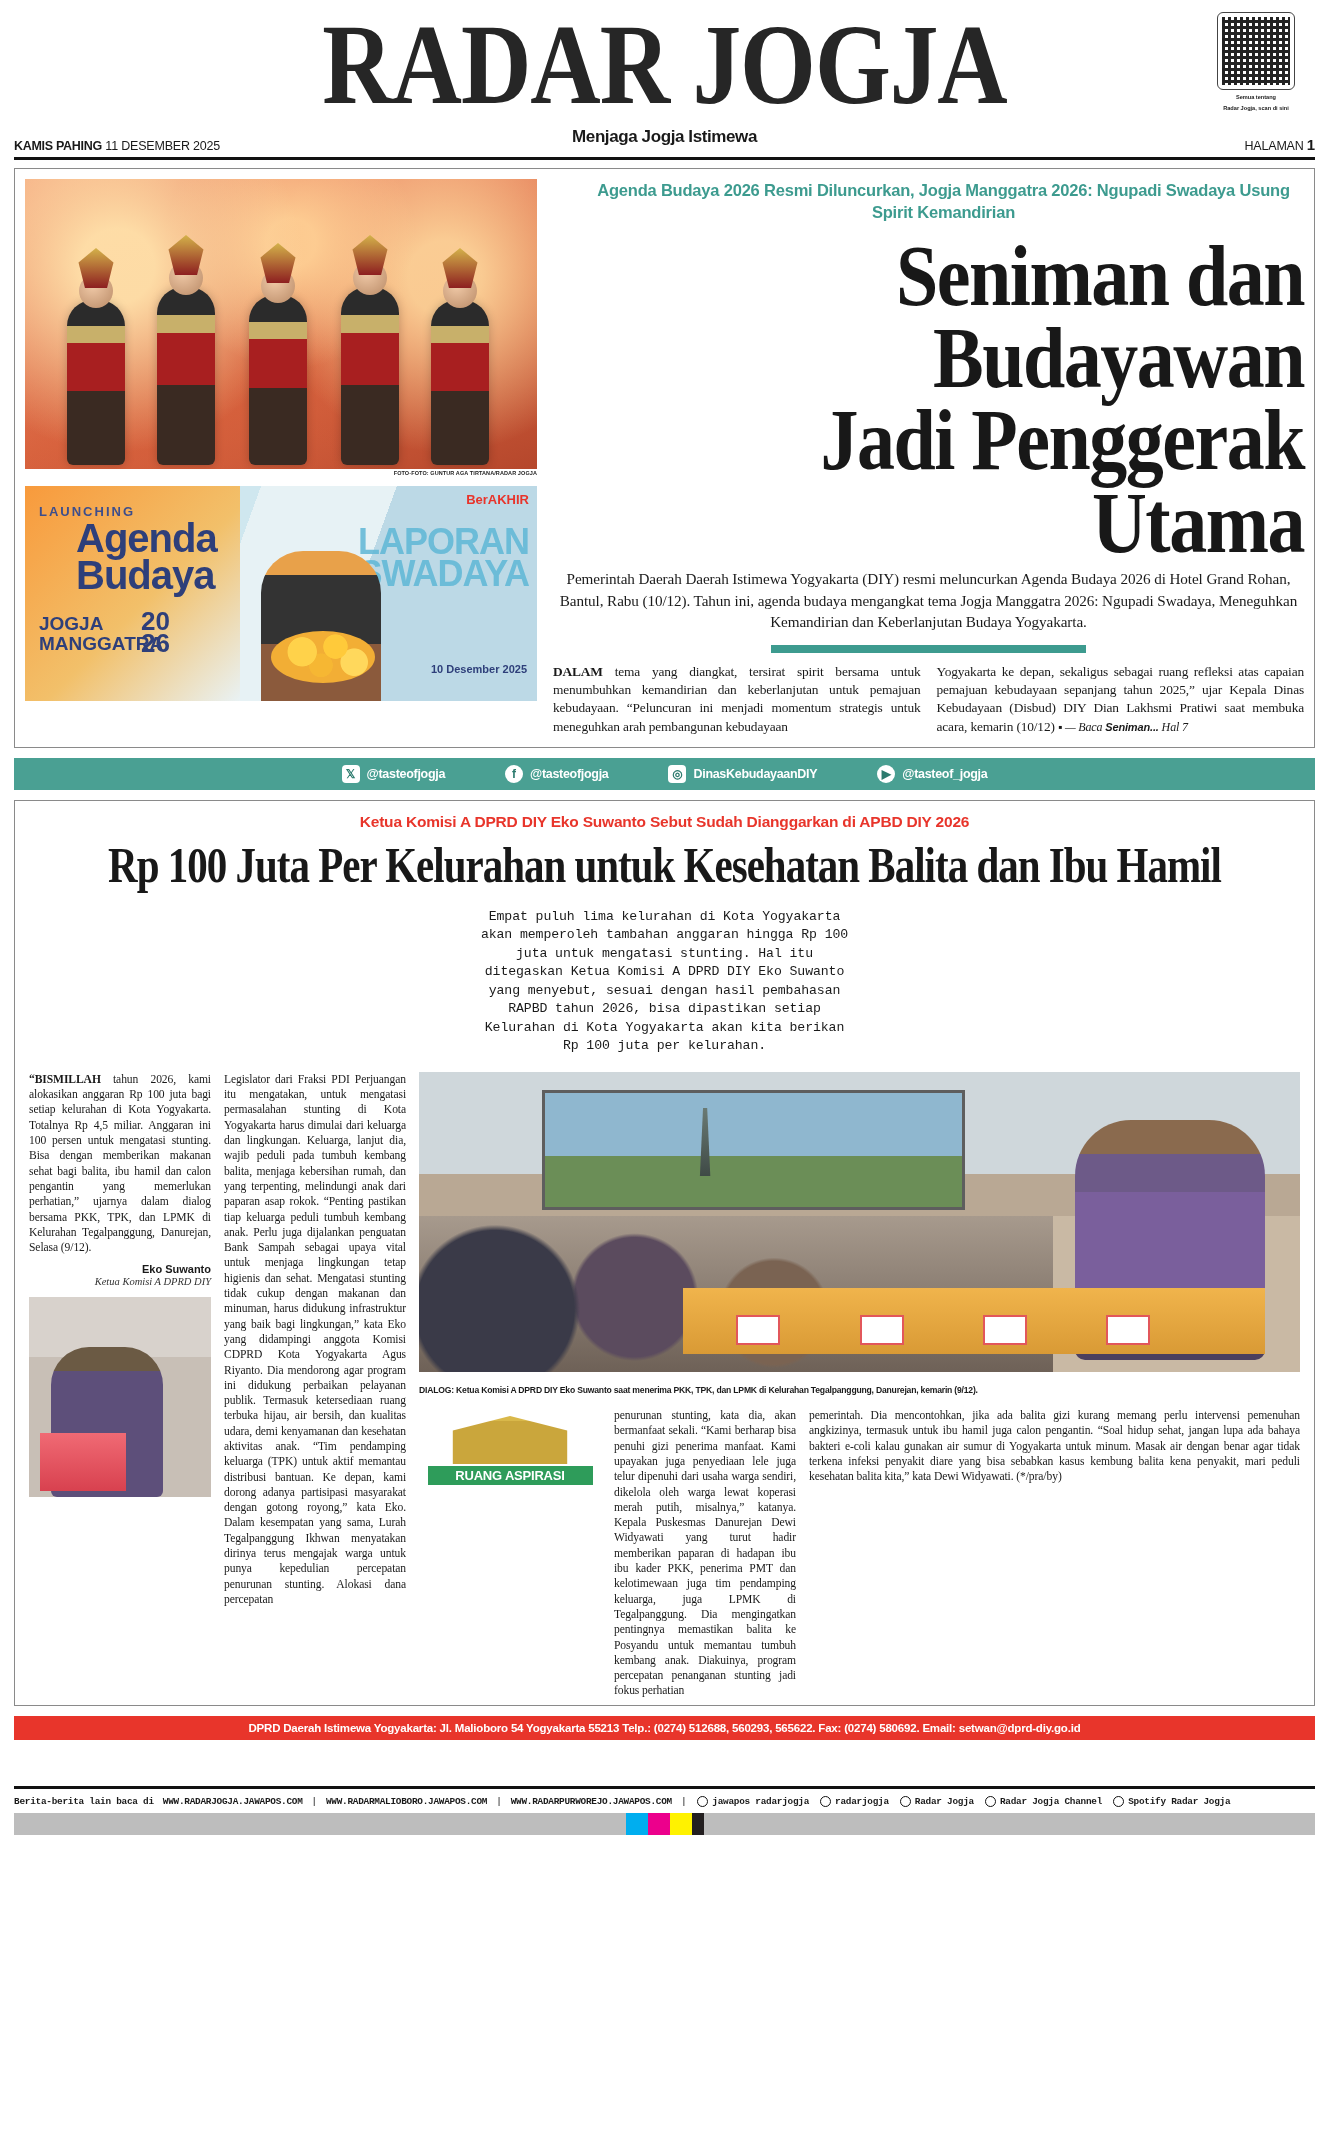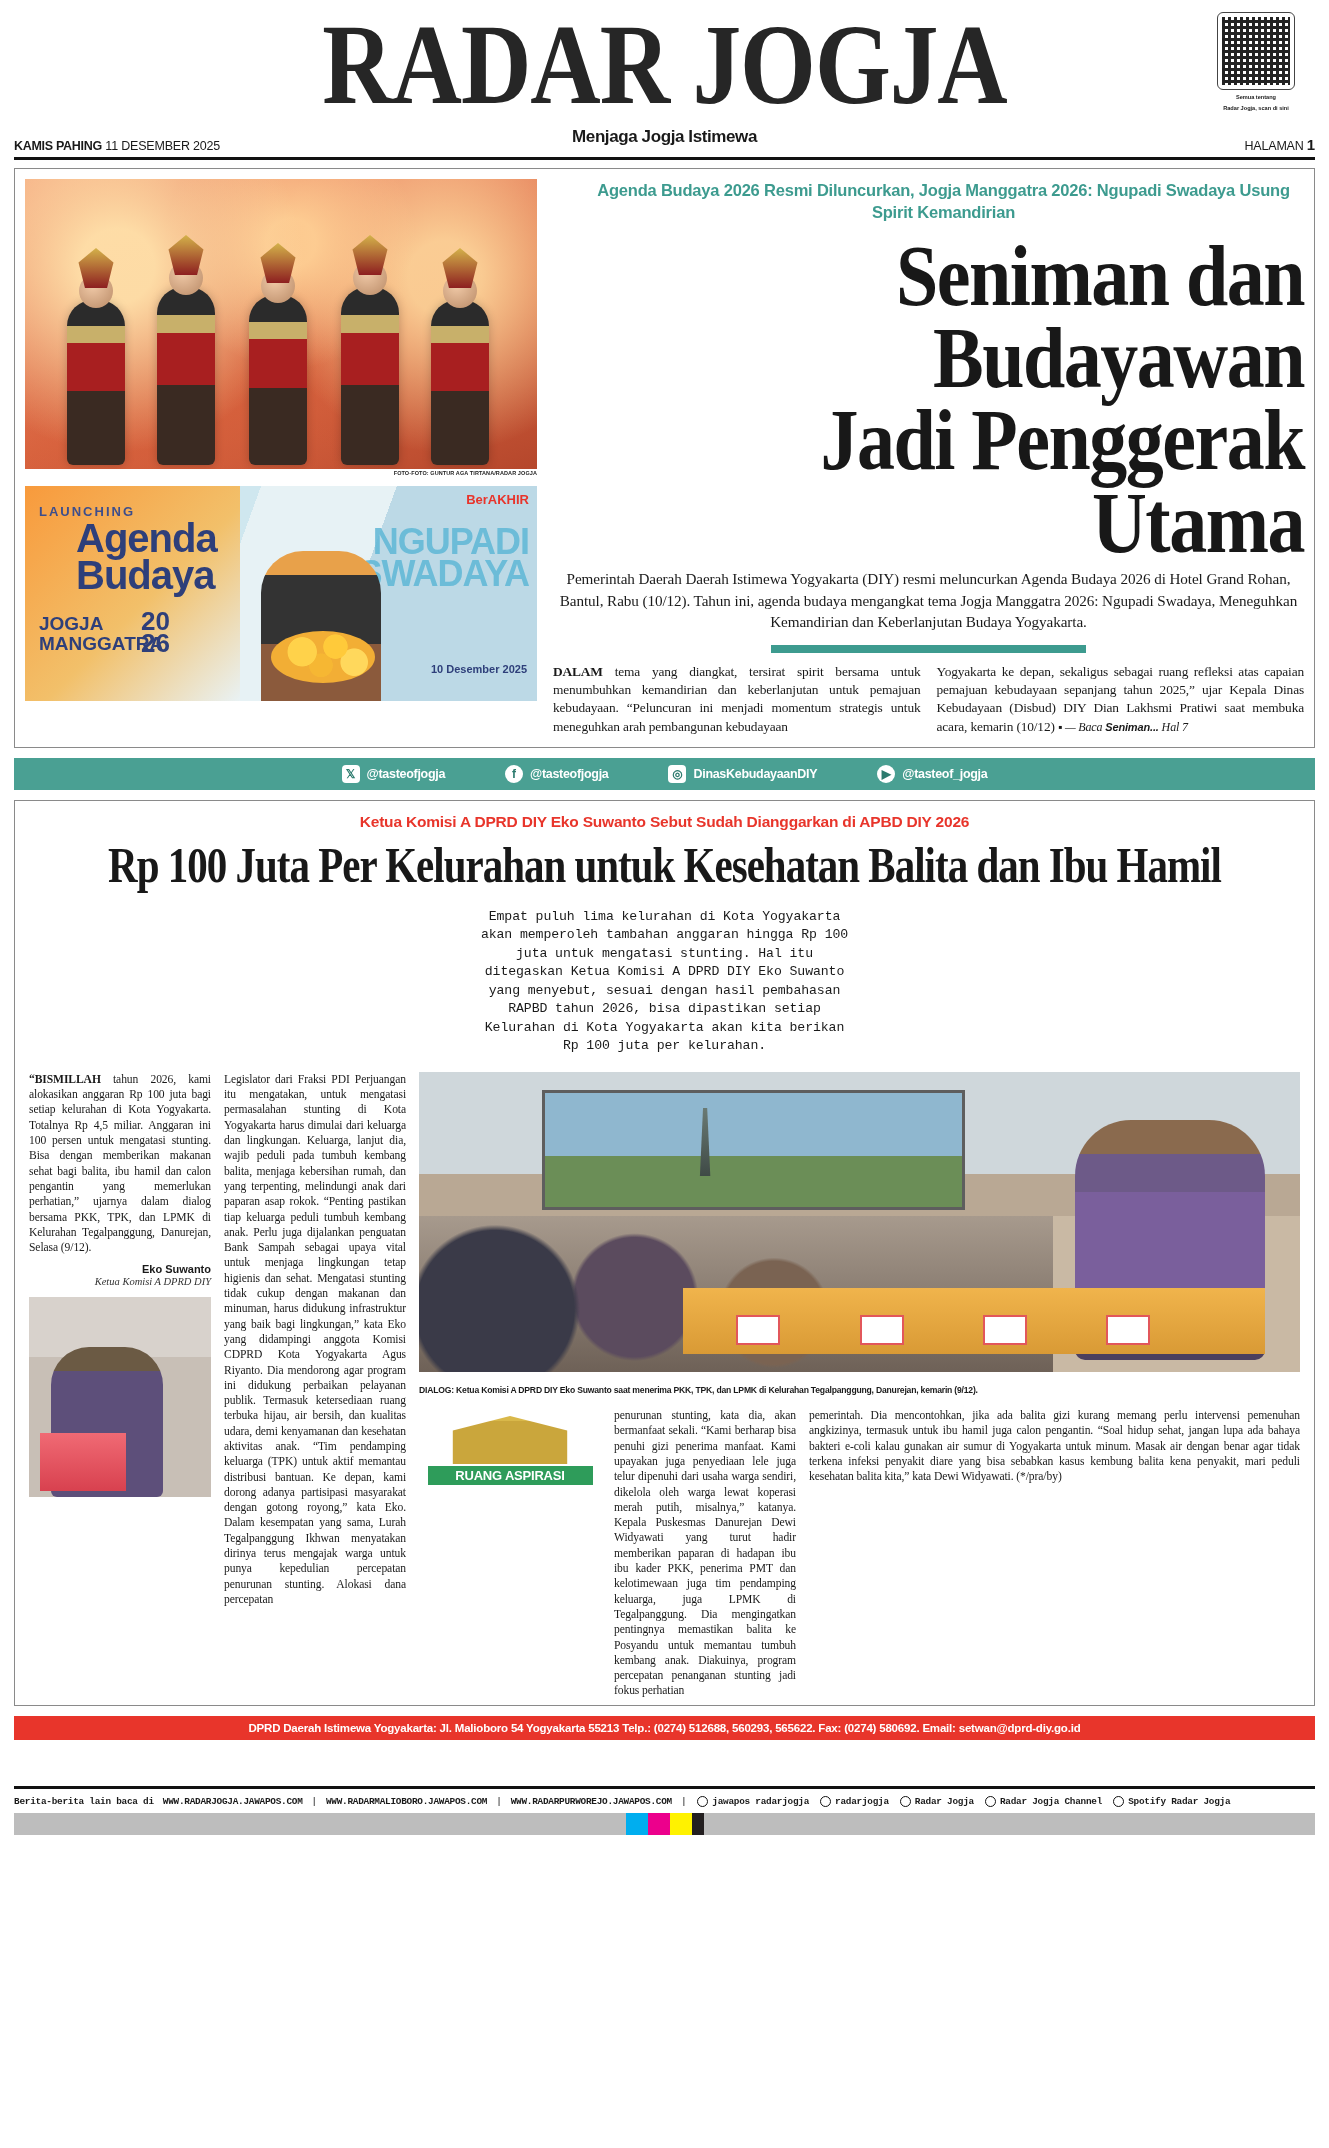--- a/index.html
+++ b/index.html
@@ -458,21 +458,21 @@
           </div>
           <div class="jogja">
             <span>JOGJA</span><br>
             <span>MANGGATRA</span>
           </div>
           <div class="nums">
             <span>20</span><br>
             <span>26</span>
           </div>
           <div class="ngupadi">
-            <span>NGUPADI</span><br>
+            <span>LAPORAN</span><br>
             <span>SWADAYA</span>
           </div>
           <div class="speaker"></div>
           <div class="flowers"></div>
           <div class="datestr">10 Desember 2025</div>
         </div>
       </div>
     </div>
 
     <div class="s1-right">

